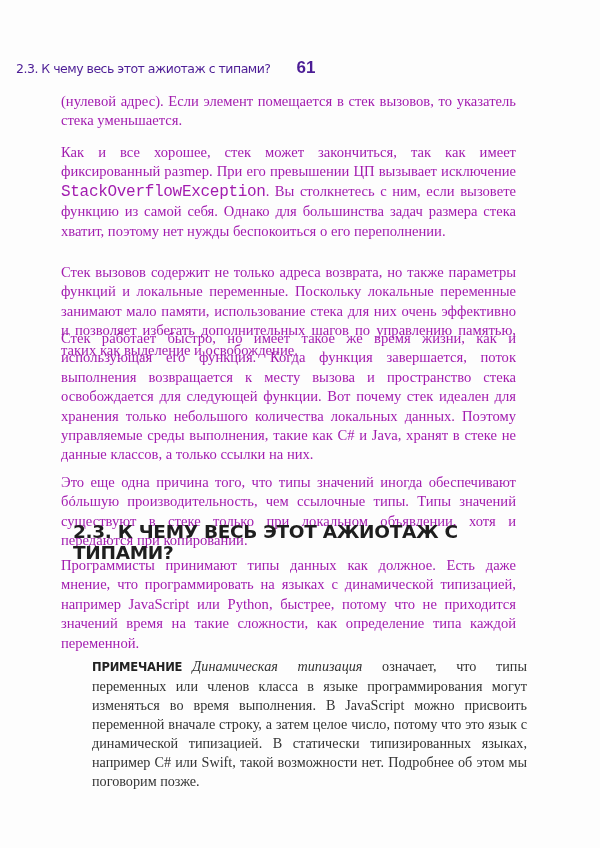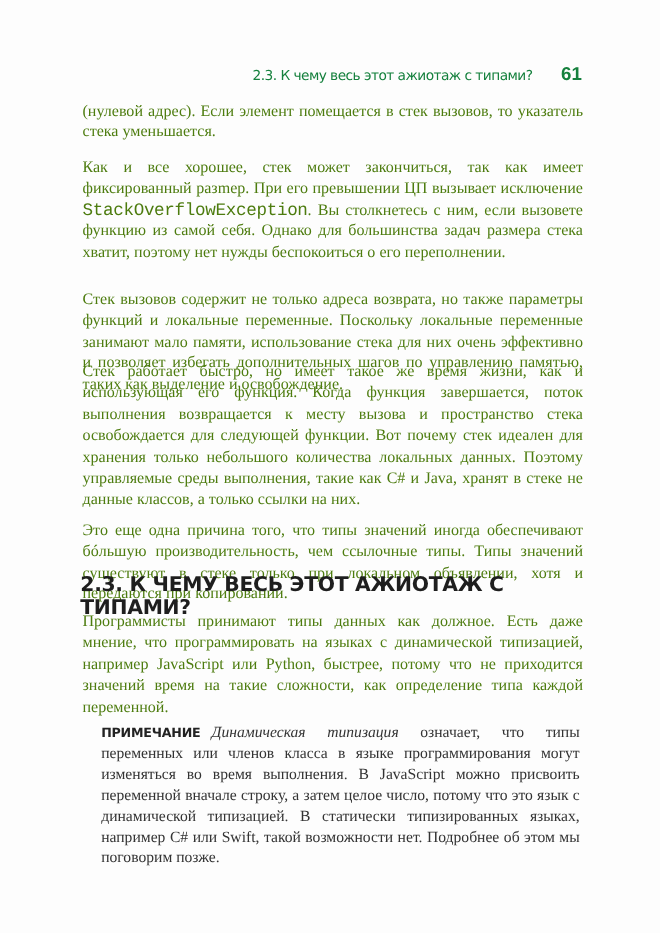--- a/index.html
+++ b/index.html
@@ -1,32 +1,32 @@
 <!DOCTYPE html>
 <html><head>
 <meta charset="utf-8">
 <style>
   html, body { margin: 0; padding: 0; }
   body {
     width: 600px; height: 848px; background: #fdfdfd; position: relative; overflow: hidden;
     color: #2a2a2a;
   }
   .running-header {
-    position: absolute; top: 58px; left: 2px; width: 527px; text-align: right;
-    font-family: "DejaVu Sans", sans-serif; font-size: 12.5px; color: #15803d;
+    position: absolute; top: 58px; left: 16px; width: 527px; 
+    font-family: "DejaVu Sans", sans-serif; font-size: 12.5px; color: #4c1d95;
     letter-spacing: -0.5px;
   }
   .running-header .page-num {
     font-family: "Liberation Sans", sans-serif; font-weight: bold; font-size: 17px;
     margin-left: 26px; letter-spacing: 0;
   }
   .body-text {
-    position: absolute; left: 75px; width: 455px;
+    position: absolute; left: 61px; width: 455px;
     font-family: "Liberation Serif", serif; font-size: 14.6px; line-height: 19.4px;
-    text-align: justify; color: #4d7c0f;
+    text-align: justify; color: #a21caf;
     hyphens: manual;
   }
   .body-text p { margin: 0; }
   .mono { font-family: "Liberation Mono", monospace; font-size: 16px; letter-spacing: -0.3px; }
   .section-heading {
     position: absolute; left: 73px; top: 521px; width: 460px;
     font-family: "DejaVu Sans", sans-serif; font-weight: bold; font-size: 18.5px;
     color: #1e1e1e; letter-spacing: -0.3px; margin: 0;
   }
   .note {

